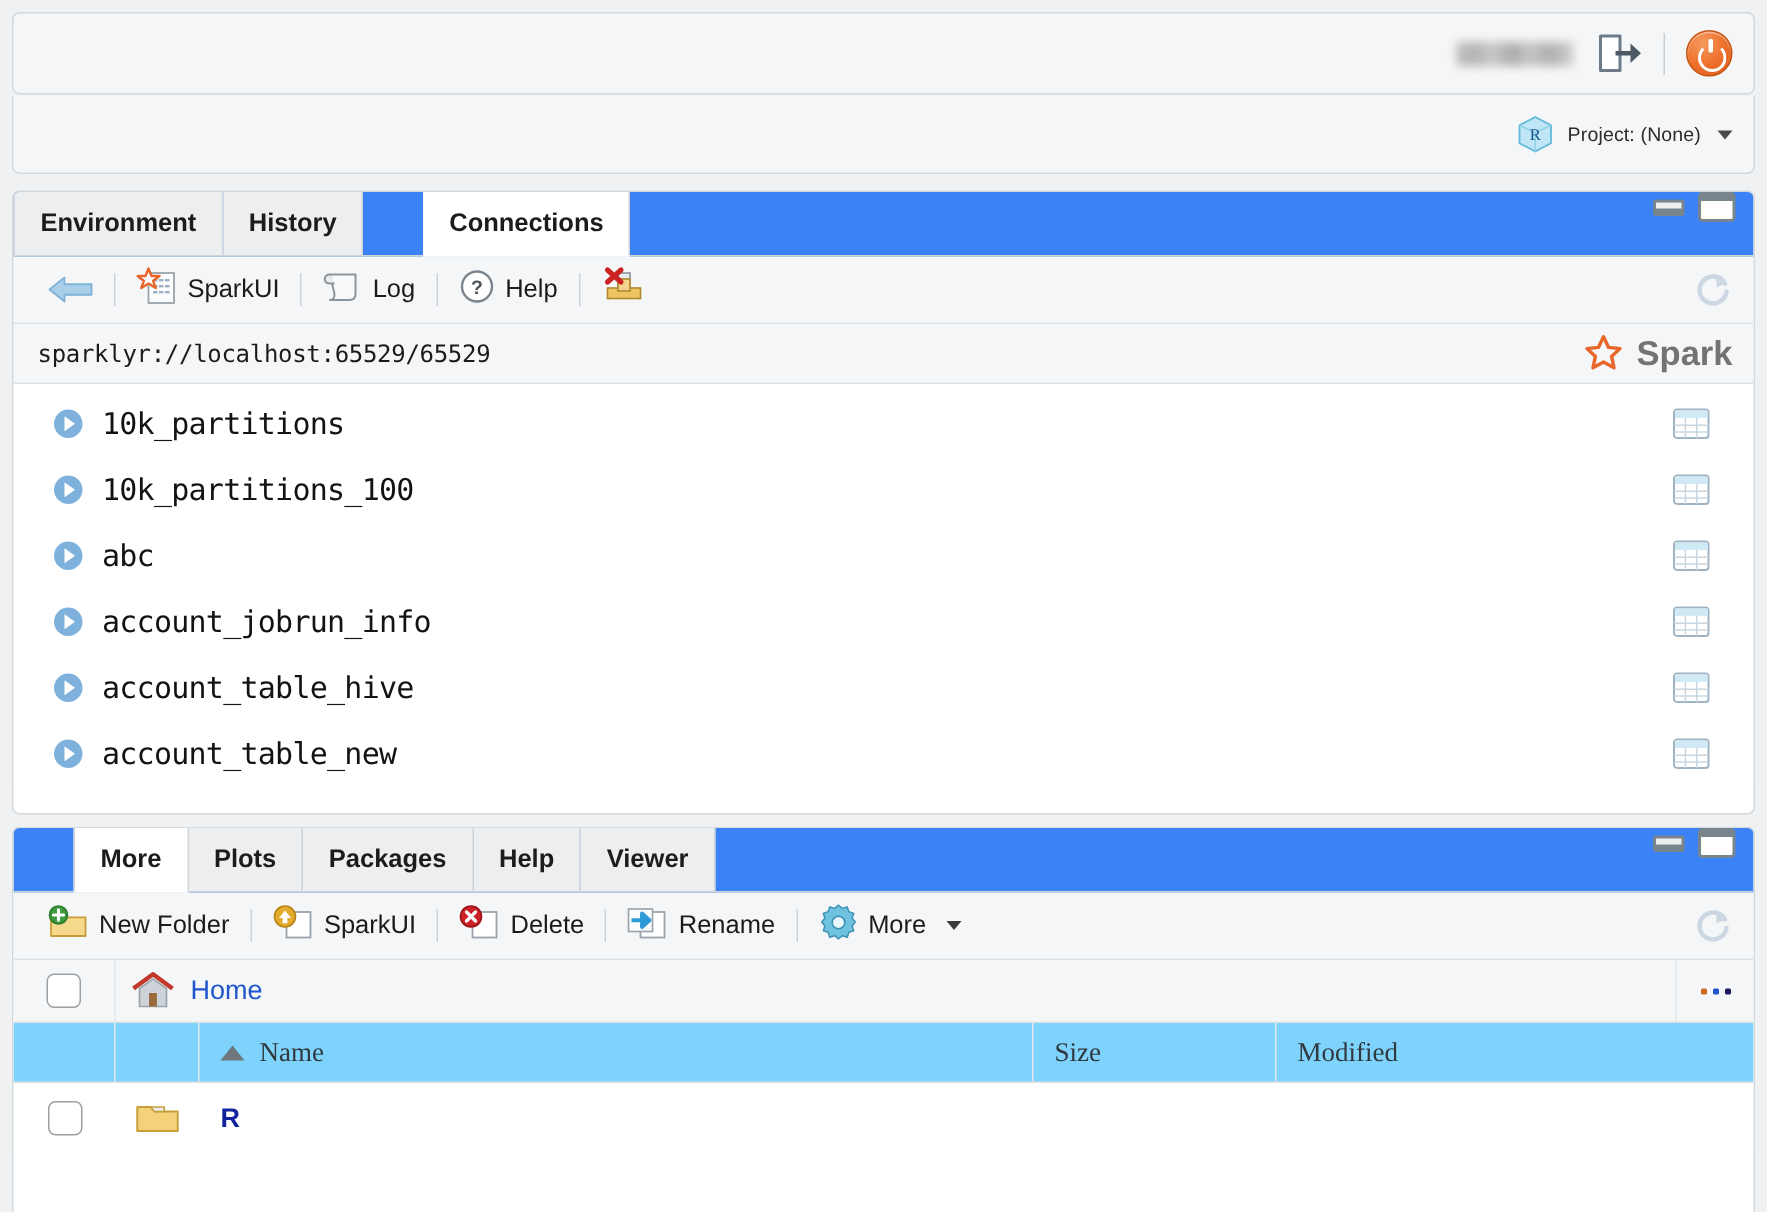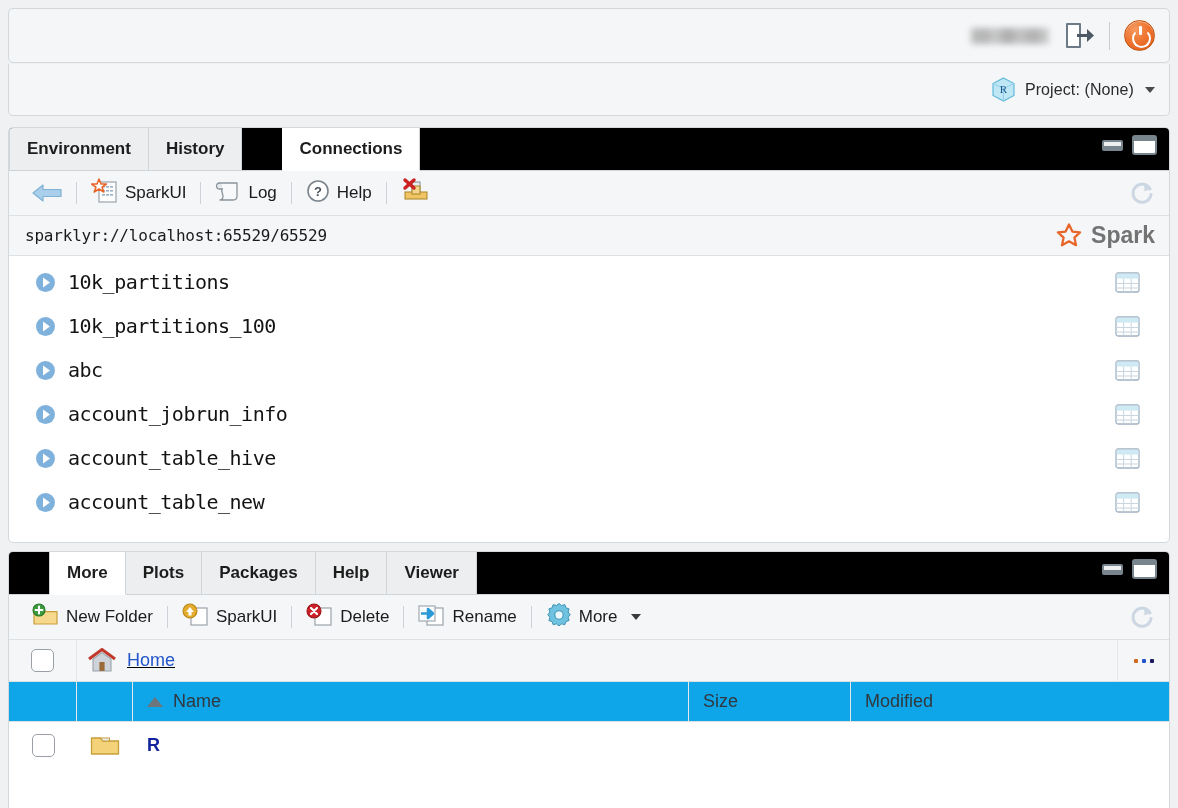--- a/index.html
+++ b/index.html
@@ -60,40 +60,40 @@
     left: 8px; top: 64px;
     width: 1162px; height: 52px;
     background: #f4f6f7;
     border: 1px solid #d3d8dc;
     border-top: none;
     border-radius: 0 0 5px 5px;
     display: flex; align-items: center; justify-content: flex-end;
     padding-right: 14px;
   }
   .proj-cube { width: 25px; height: 25px; margin-right: 9px; }
-  .proj-label { font-size: 16px; color: #2b2b2b; letter-spacing: .1px; }
+  .proj-label { font-size: 13px; color: #2b2b2b; letter-spacing: .1px; }
   .proj-caret {
     width: 0; height: 0; margin-left: 11px;
     border-left: 5px solid transparent; border-right: 5px solid transparent;
     border-top: 6px solid #4a4a4a;
   }
 
   
   .pane {
     position: absolute;
     background: #ffffff;
     border: 1px solid #d3d8dc;
     border-radius: 5px;
     overflow: hidden;
   }
   .tabstrip {
     height: 43px;
-    background: #000000;
+    background: #3b82f6;
     border-bottom: 1px solid #cfd4d8;
-    display: flex; align-items: center;
+    display: flex; align-items: flex-start;
     position: relative;
   }
   .tab {
     height: 42px;
     padding: 0 17px;
     display: flex; align-items: center;
     font-size: 17px; font-weight: bold; color: #1c1c1c;
     background: #eceeef;
     border-right: 1px solid #cfd4d8;
     cursor: pointer;
@@ -156,42 +156,42 @@
   }
   .conn-grid-ico { margin-left: auto; width: 25px; height: 21px; cursor: pointer; }
 
   
   #files-pane { left: 8px; top: 551px; width: 1162px; height: 257px; border-bottom: none; border-radius: 5px 5px 0 0; }
 
   .breadcrumb-row {
     height: 42px;
     background: #f4f6f7;
     border-bottom: 1px solid #dde1e4;
-    display: flex; align-items: center; text-decoration: underline;
+    display: flex; align-items: center;
   }
   .cb-check-cell { width: 68px; display: flex; justify-content: center; align-items: center; border-right: 1px solid #e4e8eb; height: 100%; }
   .checkbox {
     width: 23px; height: 23px; border: 1.6px solid #9aa0a6;
     border-radius: 5px; background: #fff; cursor: pointer;
   }
   .home-ico { width: 30px; height: 25px; margin: 0 10px 0 10px; }
   .crumb-link { font-size: 18px; color: #2255cc; cursor: pointer; }
   .dots-cell {
     margin-left: auto; width: 52px; height: 100%;
     border-left: 1px solid #e4e8eb;
     display: flex; align-items: center; justify-content: center; gap: 4px; cursor: pointer;
   }
   .dot { width: 4px; height: 4px; border-radius: 1px; }
 
   .col-head-row {
     height: 40px;
-    background: #0ea5e9;
+    background: #7dd3fc;
     border-bottom: 1px solid #dde1e4;
     display: flex; align-items: stretch;
-    font-size: 18px; color: #31383e;
+    font-size: 18px; color: #31383e; font-family: Liberation Serif, serif;
   }
   .ch { display: flex; align-items: center; border-right: 1px solid #e4e8eb; padding-left: 14px; }
   .ch-check { width: 68px; }
   .ch-icon { width: 56px; }
   .ch-name { width: 556px; gap: 10px; }
   .ch-size { width: 162px; }
   .ch-mod { flex: 1; border-right: none; }
   .sort-caret { width: 0; height: 0; border-left: 8px solid transparent; border-right: 8px solid transparent; border-bottom: 10px solid #6d767d; }
 
   .file-row { height: 46px; display: flex; align-items: center; background: #fff; }

